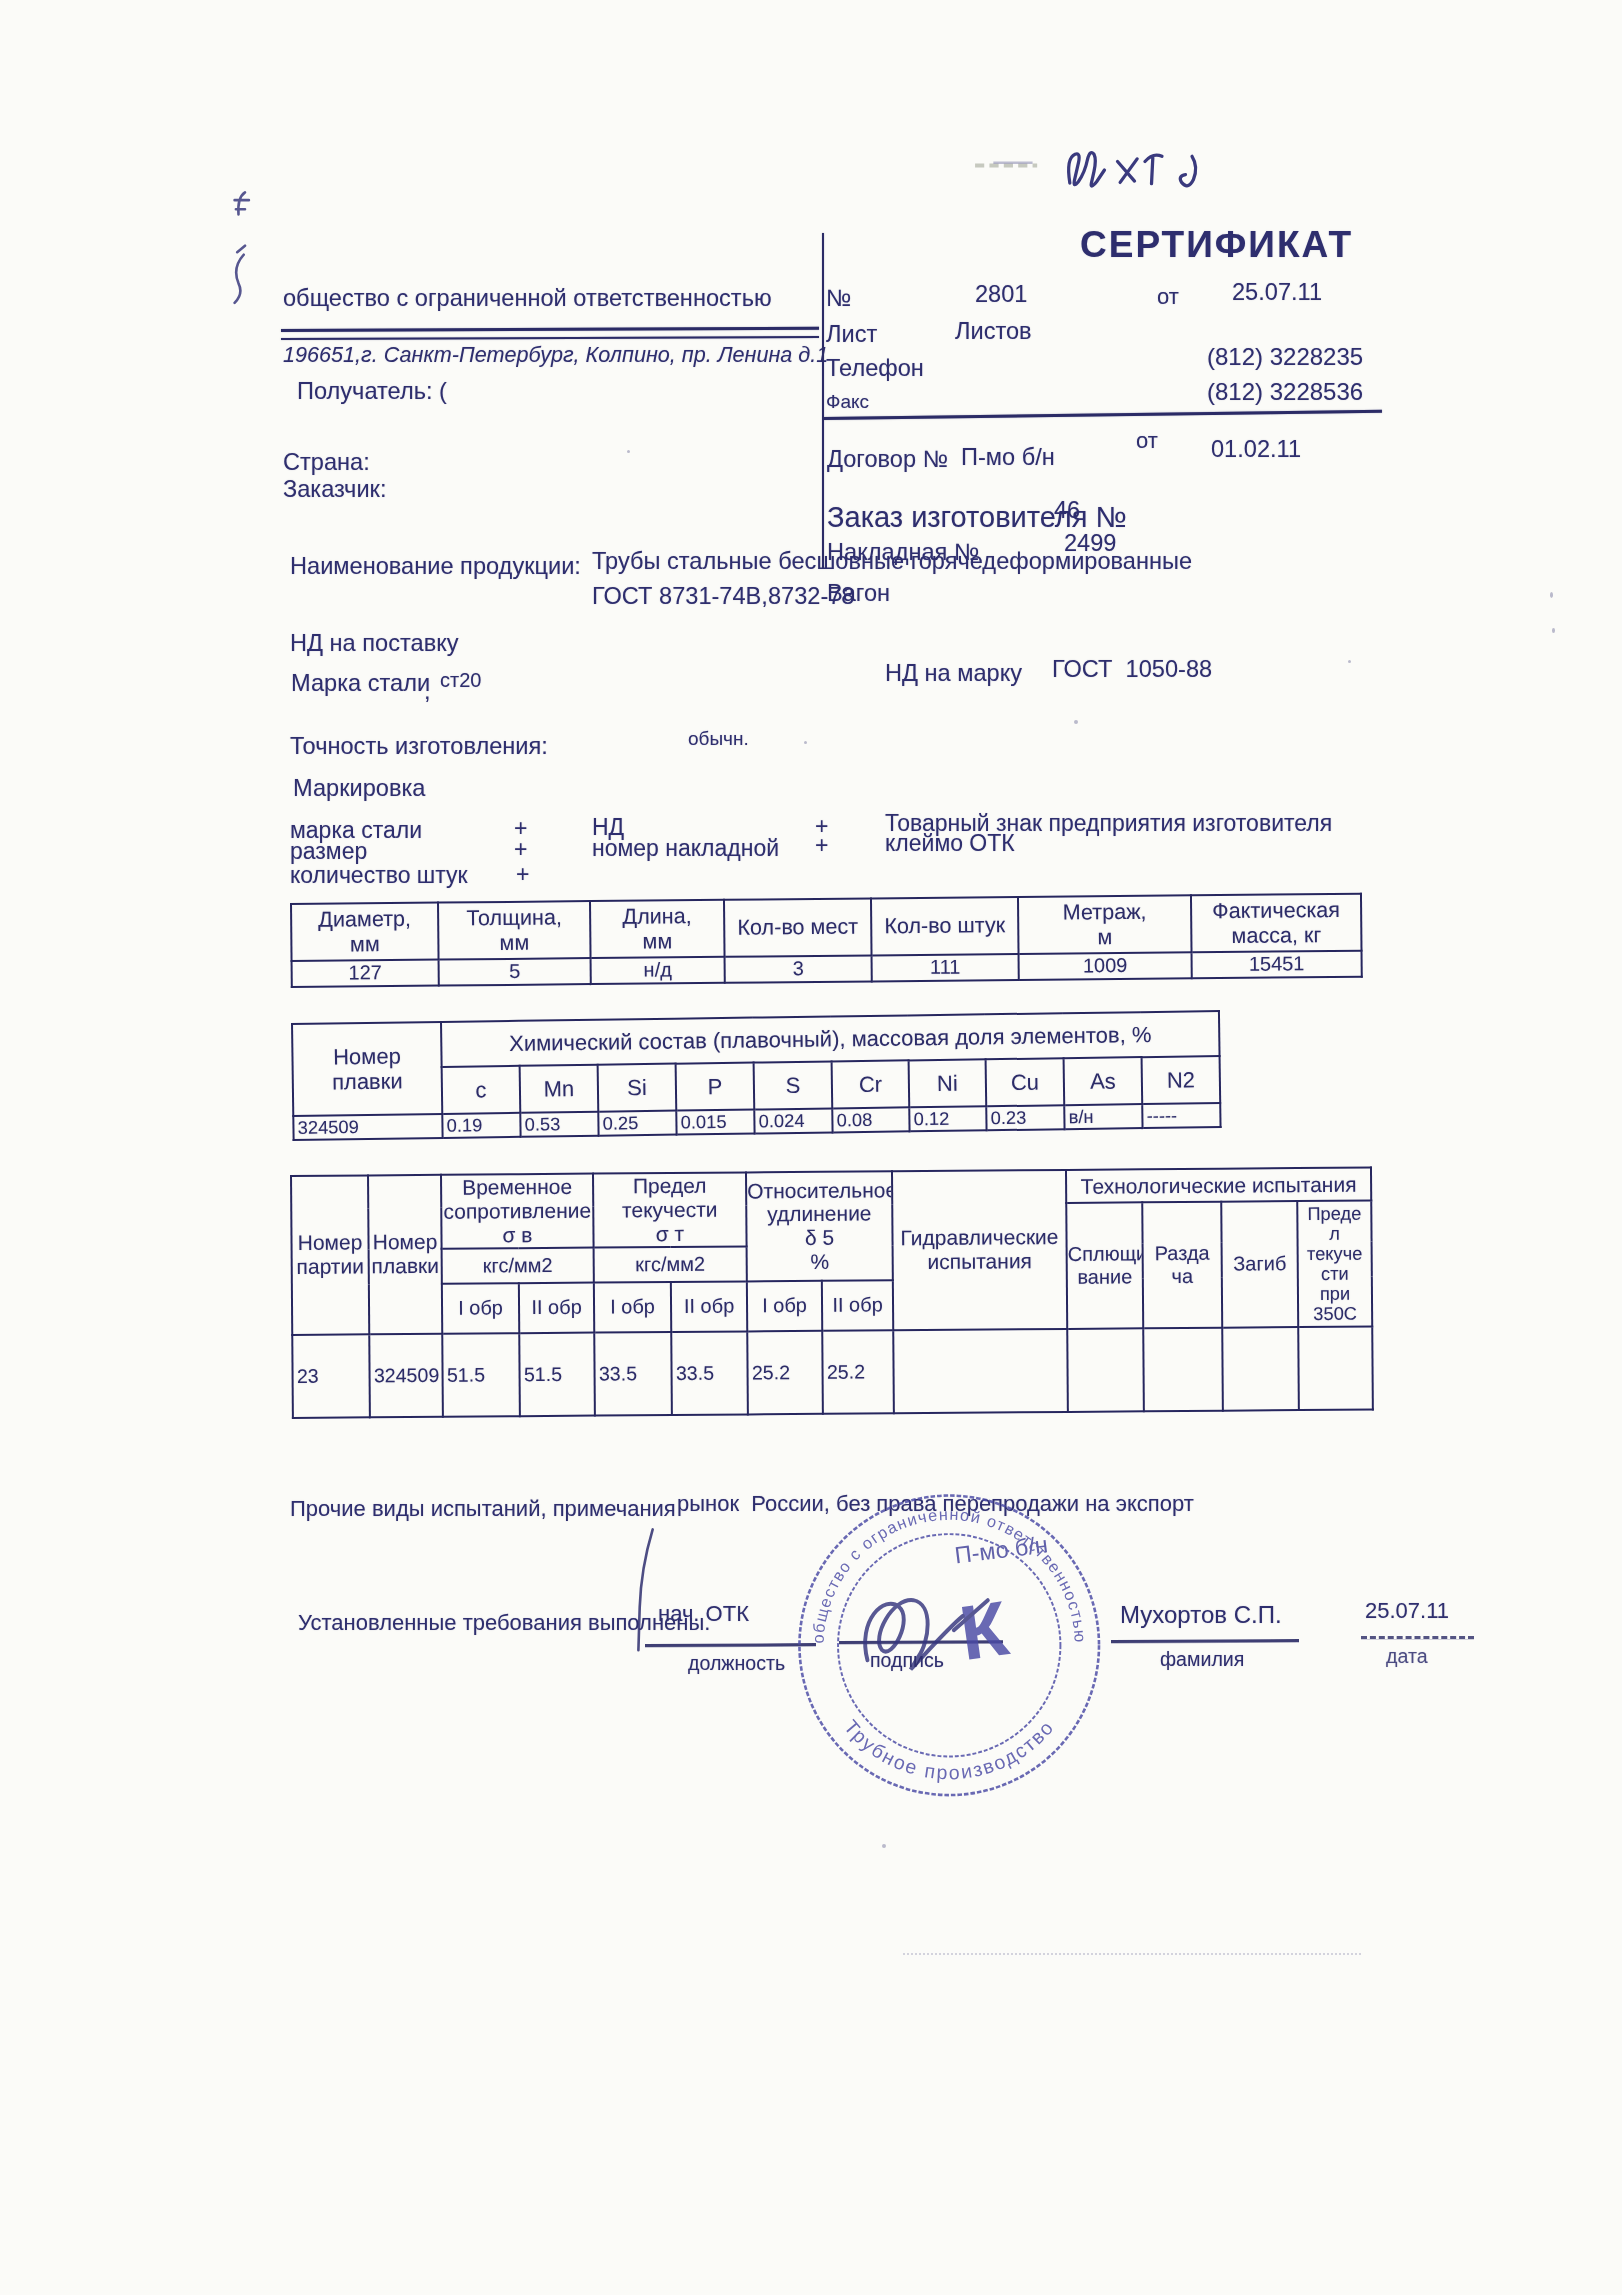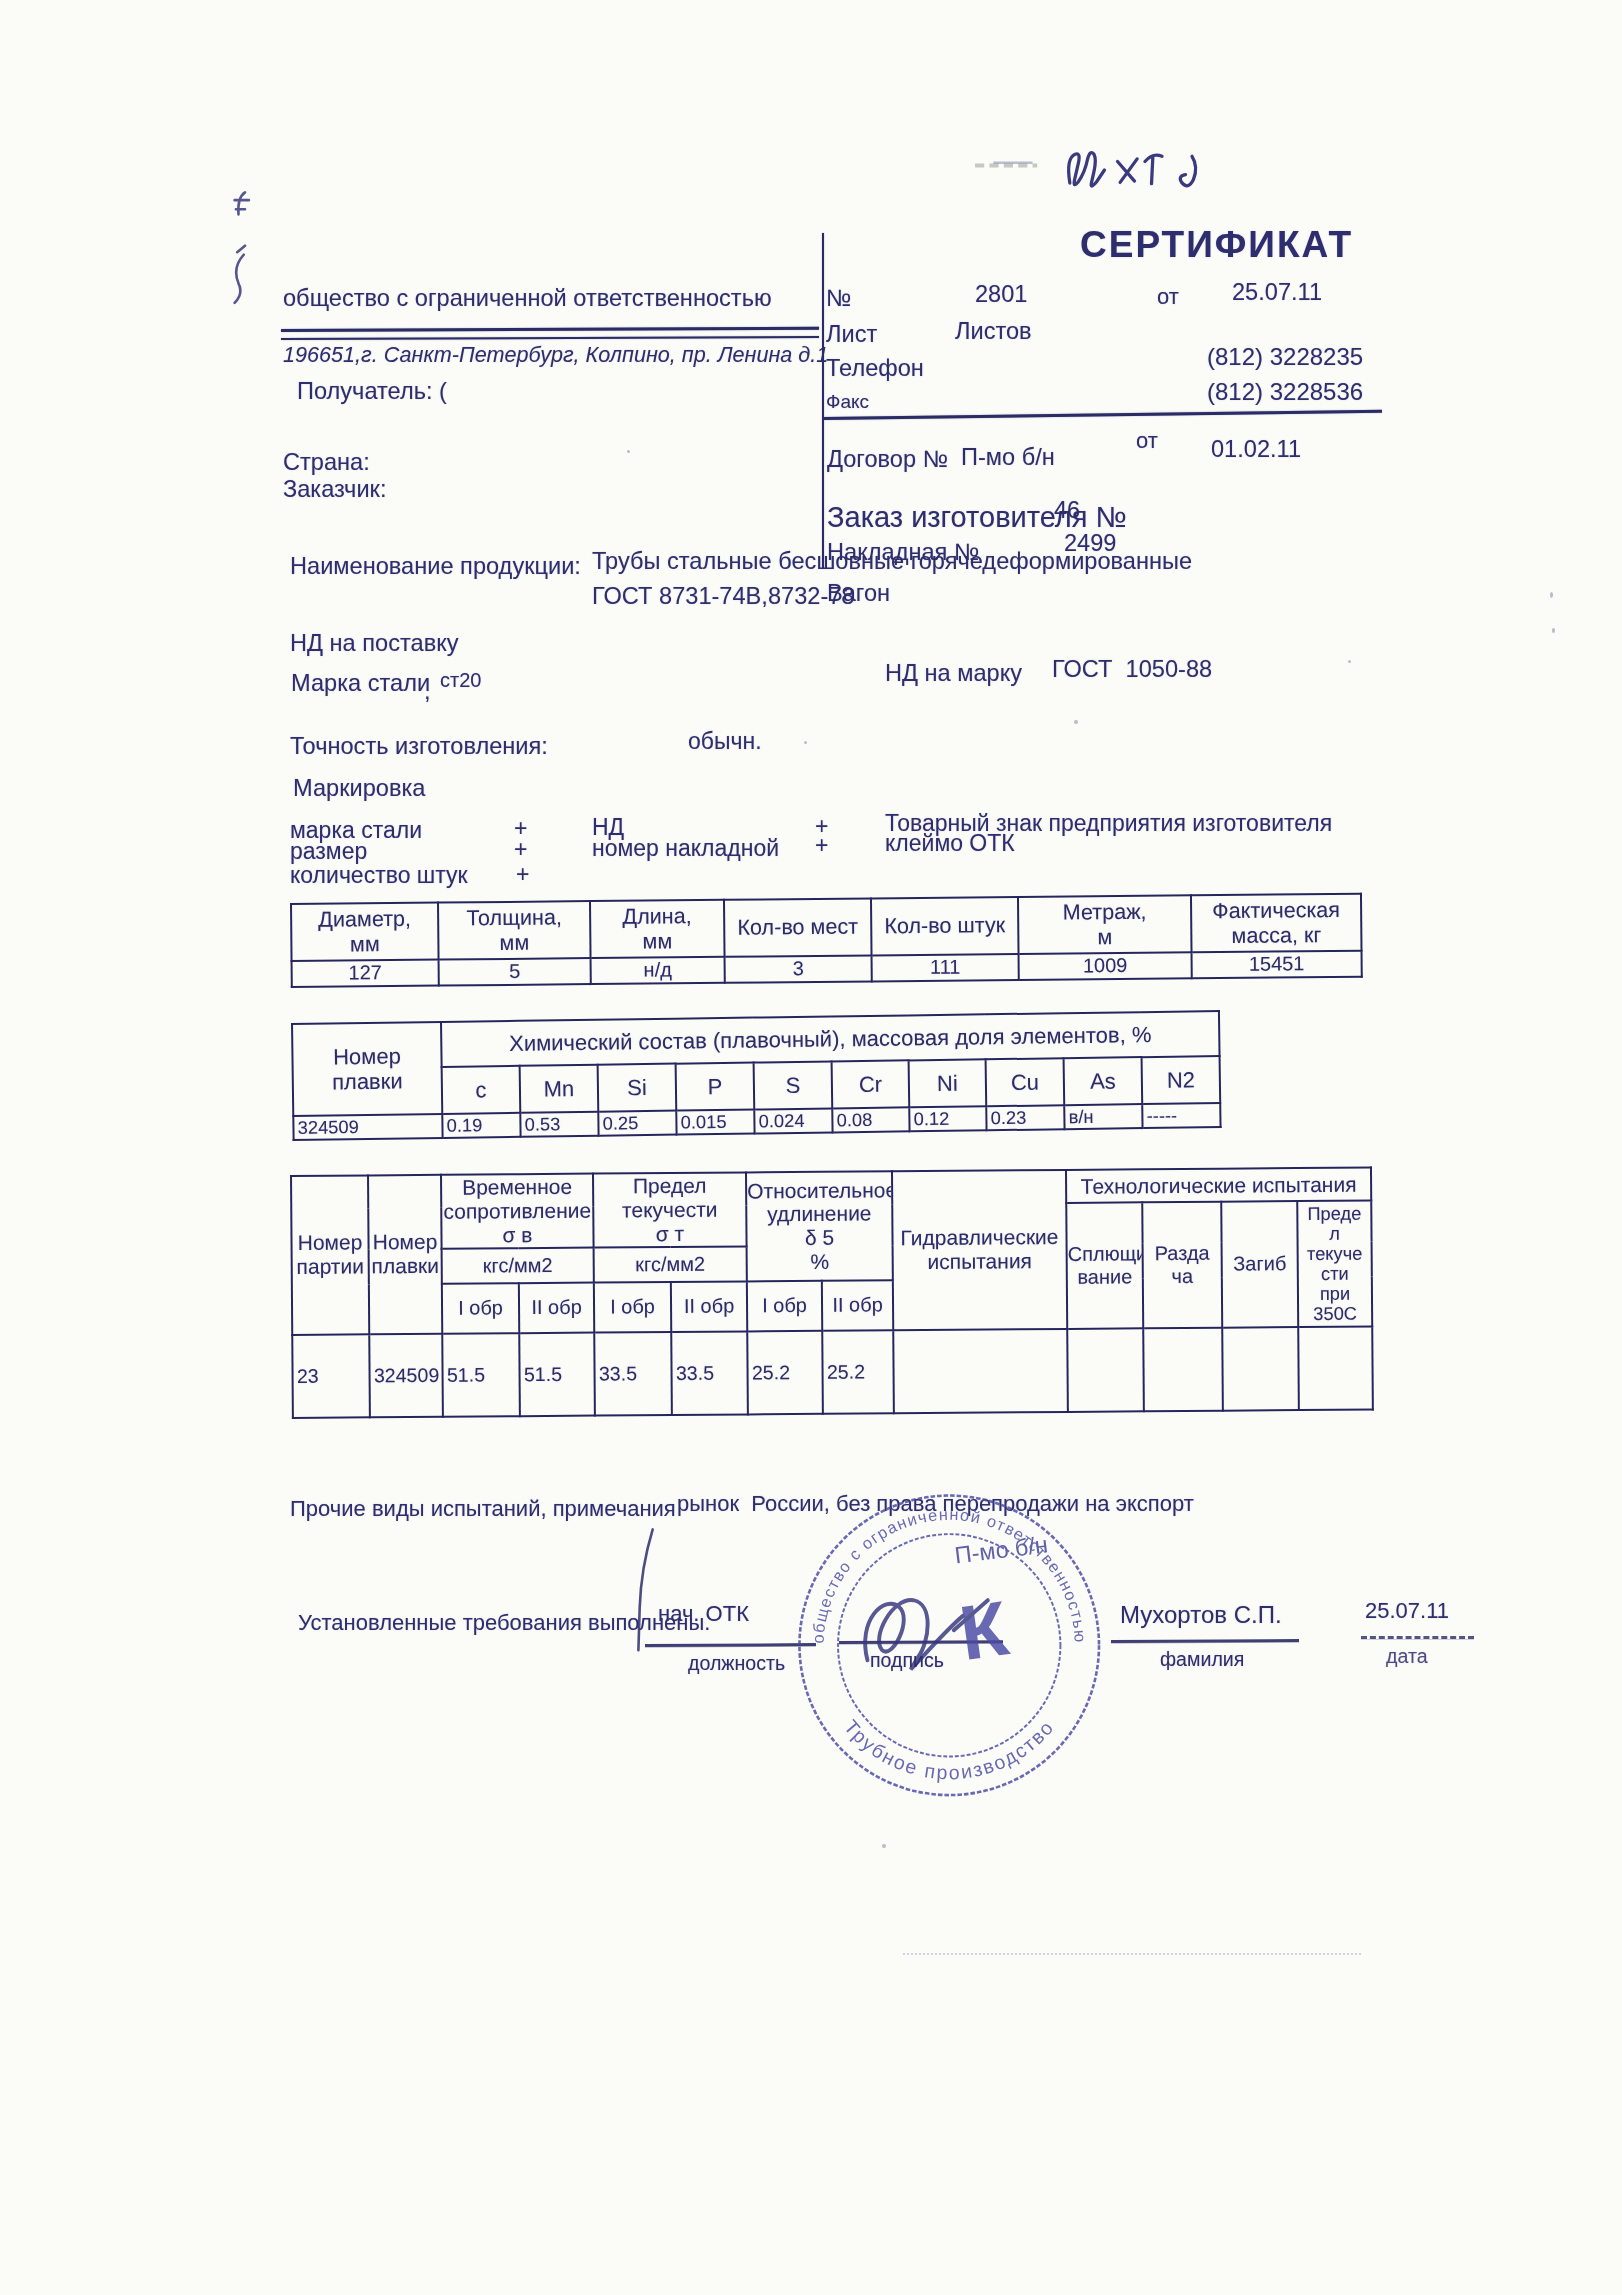--- a/index.html
+++ b/index.html
@@ -108,21 +108,21 @@
 
   <div class="t" style="left:290px;top:630px;font-size:23.6px;">НД на поставку</div>
 
   <div class="t" style="left:291px;top:670px;font-size:23.6px;">Марка стали</div>
   <div class="t" style="left:424px;top:678px;font-size:23.6px;">,</div>
   <div class="t" style="left:440px;top:669px;font-size:20px;">ст20</div>
   <div class="t" style="left:885px;top:660px;font-size:23.6px;">НД на марку</div>
   <div class="t" style="left:1052px;top:656px;font-size:23.6px;white-space:pre;">ГОСТ  1050-88</div>
 
   <div class="t" style="left:290px;top:733px;font-size:23.6px;">Точность изготовления:</div>
-  <div class="t" style="left:688px;top:728px;font-size:23px;text-align:center;">обычн.</div>
+  <div class="t" style="left:688px;top:728px;font-size:19px;text-align:center;">обычн.</div>
 
   <div class="t" style="left:293px;top:775px;font-size:23.6px;">Маркировка</div>
 
   <div class="t" style="left:290px;top:817px;font-size:23px;">марка стали</div>
   <div class="t" style="left:514px;top:815px;font-size:23px;">+</div>
   <div class="t" style="left:592px;top:814px;font-size:23px;">НД</div>
   <div class="t" style="left:815px;top:813px;font-size:23px;">+</div>
   <div class="t" style="left:885px;top:810px;font-size:23px;">Товарный знак предприятия изготовителя</div>
 
   <div class="t" style="left:290px;top:838px;font-size:23px;">размер</div>

